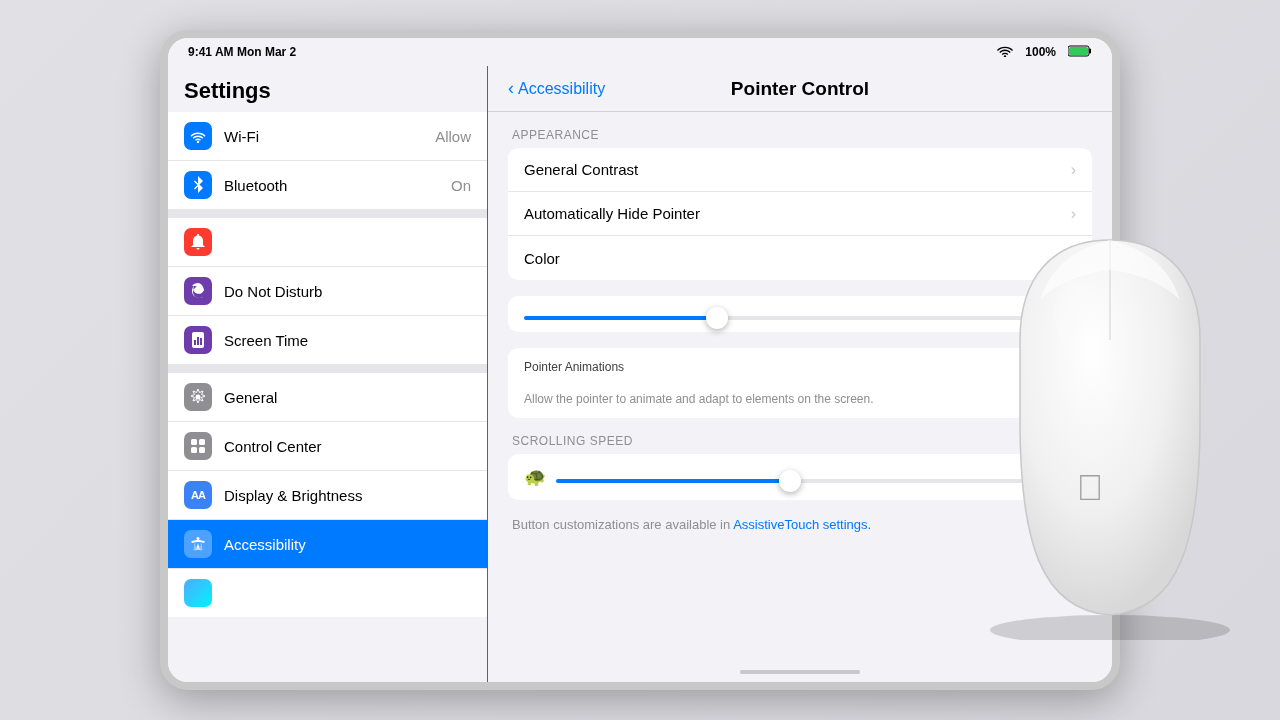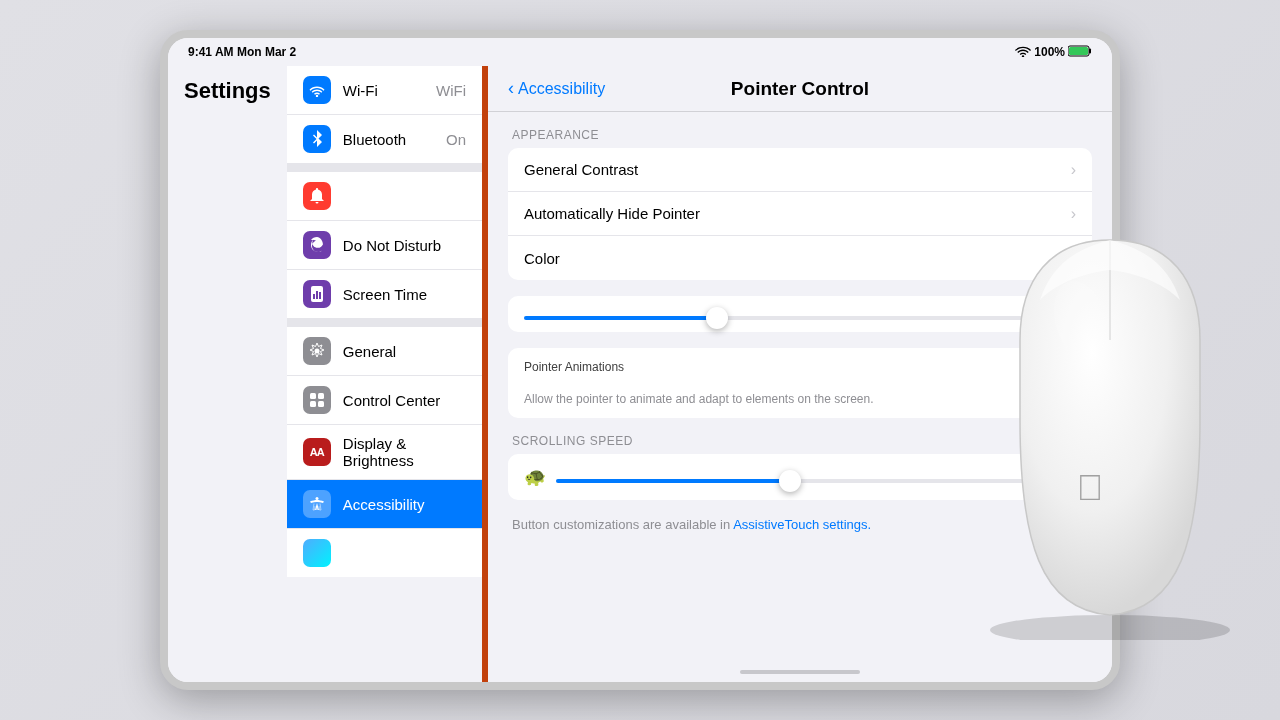--- a/index.html
+++ b/index.html
@@ -39,37 +39,38 @@
     }
 
     .status-time {
       font-size: 12px;
       font-weight: 600;
     }
 
     .status-icons {
       display: flex;
       align-items: center;
-      gap: 3px;
+      gap: 12px;
       font-size: 11px;
       text-align: right;
     }
 
     .content-area {
       display: flex;
       flex: 1;
       overflow: hidden;
     }
 
     
     .settings-sidebar {
       width: 320px;
       background: #f2f2f7;
-      border-right: 6px solid #c2410c;
-      display: flex;
+      border-right: 1px solid #c2410c;
+      display: flex;
+      flex-direction: column;
       overflow: hidden;
     }
 
     .sidebar-title {
       font-size: 22px;
       font-weight: 700;
       padding: 12px 16px 8px 16px;
       color: #000;
     }
 
@@ -352,21 +353,21 @@
           <div class="settings-item">
             <div class="item-icon icon-wifi">
               <svg width="16" height="13" viewBox="0 0 16 13" fill="white">
                   <path d="M8 4C5.5 4 3.2 5 1.5 6.7L0.5 5.7C2.4 3.8 5.1 2.6 8 2.6s5.6 1.2 7.5 3.1l-1 1C12.8 5 10.5 4 8 4z"></path>
                   <path d="M8 7c-1.7 0-3.2.7-4.3 1.8L2.7 7.8C4.1 6.4 6 5.6 8 5.6s3.9.8 5.3 2.2L12.3 8.8C11.2 7.7 9.7 7 8 7z"></path>
                   <path d="M8 10c-.8 0-1.5.3-2 .8L5 9.8c.8-.8 1.9-1.2 3-1.2s2.2.4 3 1.2l-1 1C9.5 10.3 8.8 10 8 10z"></path>
                   <circle cx="8" cy="12" r="1.2"></circle>
                 </svg>
             </div>
             <span class="item-label">Wi-Fi</span>
-            <span class="item-value">WiFi</span>
+            <span class="item-value">Allow</span>
           </div>
 
           <div class="settings-item">
             <div class="item-icon icon-bluetooth">
               <svg width="12" height="18" viewBox="0 0 12 18" fill="white">
                   <path d="M6 0L11 5L7.5 8.5L11 12L6 17V10.5L3 13.5L2 12.5L5.5 9L2 5.5L3 4.5L6 7.5V0Z"></path>
                 </svg>
             </div>
             <span class="item-label">Bluetooth</span>
             <span class="item-value">On</span>
@@ -422,21 +423,21 @@
                   <rect x="0" y="0" width="6" height="6" rx="1.5"></rect>
                   <rect x="8" y="0" width="6" height="6" rx="1.5"></rect>
                   <rect x="0" y="8" width="6" height="6" rx="1.5"></rect>
                   <rect x="8" y="8" width="6" height="6" rx="1.5"></rect>
                 </svg>
             </div>
             <span class="item-label">Control Center</span>
           </div>
 
           <div class="settings-item">
-            <div class="item-icon icon-display" style="background:#b91c1c; font-size:11px; font-weight:700; color:white; letter-spacing:-1px;">AA</div>
+            <div class="item-icon icon-display" style="background:#3b82f6; font-size:11px; font-weight:700; color:white; letter-spacing:-1px;">AA</div>
             <span class="item-label">Display &amp; Brightness</span>
           </div>
 
 
           <div class="settings-item active">
             <div class="item-icon" style="background: rgba(255,255,255,0.3);">
               <svg width="16" height="16" viewBox="0 0 16 16" fill="white">
                   <circle cx="8" cy="2.5" r="1.5"></circle>
                   <path d="M1 5.5C3.5 4.5 6 4 8 4s4.5.5 7 1.5L14 7C12 6.3 10 6 8 6S4 6.3 2 7L1 5.5Z"></path>
                   <path d="M8 7L6 14H7.5L8 11L8.5 14H10L8 7Z"></path>

